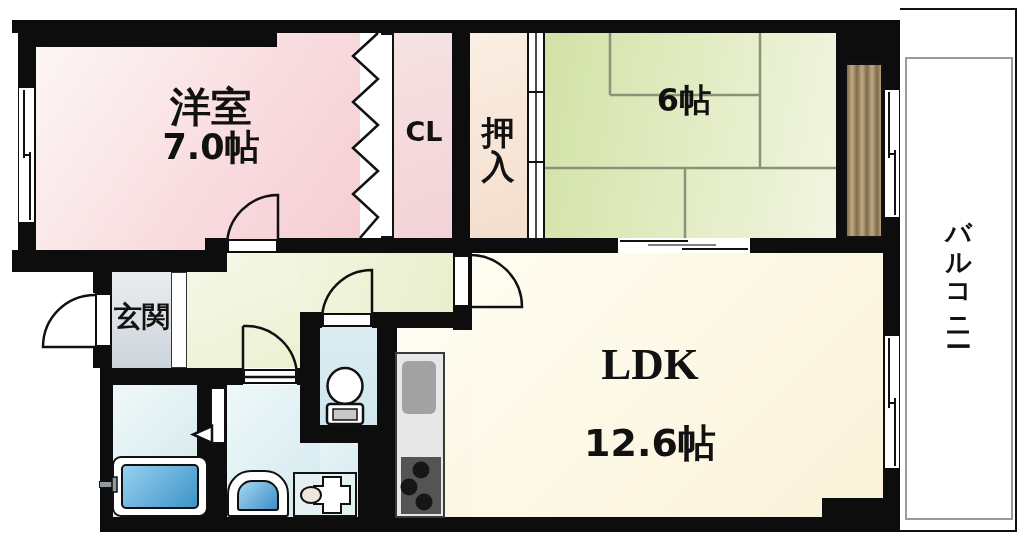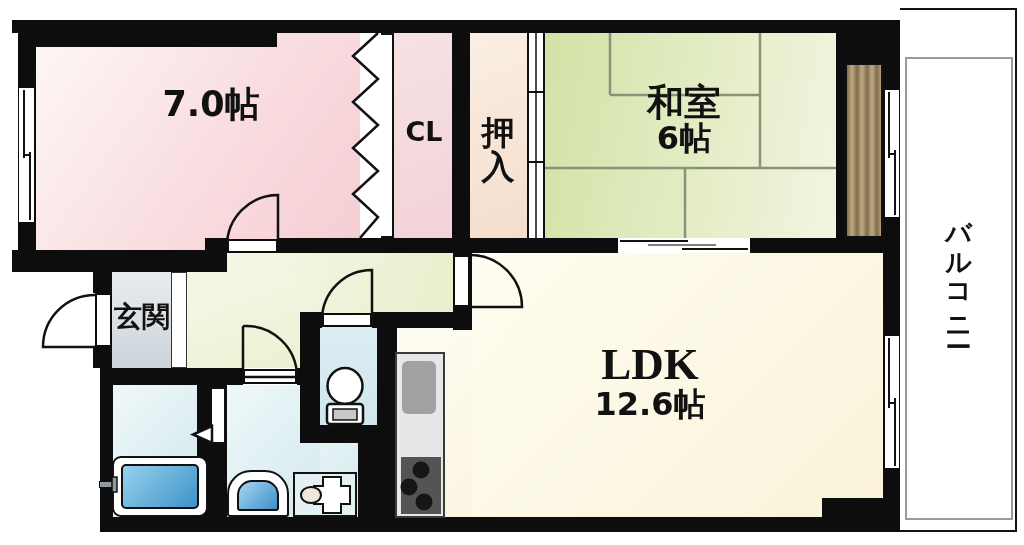--- a/index.html
+++ b/index.html
@@ -75,21 +75,21 @@
   #lbl-yoshitsu{left:86px;top:86px;width:250px;}
   #lbl-yoshitsu .l1{font-size:41px;}
   #lbl-yoshitsu .l2{font-size:35px;text-align:center;}
   #lbl-cl{left:398px;top:118px;width:52px;font-size:27px;}
   #lbl-oshiire{left:466px;top:116px;width:64px;font-size:33px;}
   #lbl-washitsu{left:584px;top:84px;width:200px;}
   #lbl-washitsu .l1{font-size:37px;}
   #lbl-washitsu .l2{font-size:32px;}
   #lbl-ldk{left:535px;top:341px;width:230px;}
   #lbl-ldk .l1{font-size:45px;font-family:Liberation Serif, serif;}
-  #lbl-ldk .l2{font-size:32px;}
+  #lbl-ldk .l2{font-size:38px;margin-top:36px;}
   #lbl-genkan{left:110px;top:302px;width:64px;font-size:28px;}
   #lbl-balcony{left:928px;top:180px;width:44px;height:180px;font-size:26px;
     writing-mode:vertical-rl;text-orientation:upright;letter-spacing:3px;}
 </style>
 </head>
 <body>
 
 <div id="plan">
 
   <div class="room" id="yoshitsu"></div>
@@ -216,30 +216,30 @@
     <g fill="#161616">
       <circle cx="421" cy="470" r="8.5"></circle>
         <circle cx="409" cy="487" r="8.5"></circle>
         <circle cx="424" cy="502" r="8.5"></circle>
     </g>
 
     <rect x="112" y="477" width="5" height="15" fill="#8f999e" stroke="#111" stroke-width="1.5"></rect>
   </svg>
 
   <div class="label" id="lbl-yoshitsu">
+    <div class="l1">洋室</div>
     <div class="l2">7.0帖</div>
   </div>
   <div class="label" id="lbl-cl">
     <span>CL</span>
   </div>
   <div class="label" id="lbl-oshiire">
     <span>押入</span>
   </div>
   <div class="label" id="lbl-washitsu">
-    <div class="l1">和室</div>
     <div class="l2">6帖</div>
   </div>
   <div class="label" id="lbl-ldk">
     <div class="l1">LDK</div>
     <div class="l2">12.6帖</div>
   </div>
   <div class="label" id="lbl-genkan">
     <span>玄関</span>
   </div>
   <div class="label" id="lbl-balcony">

